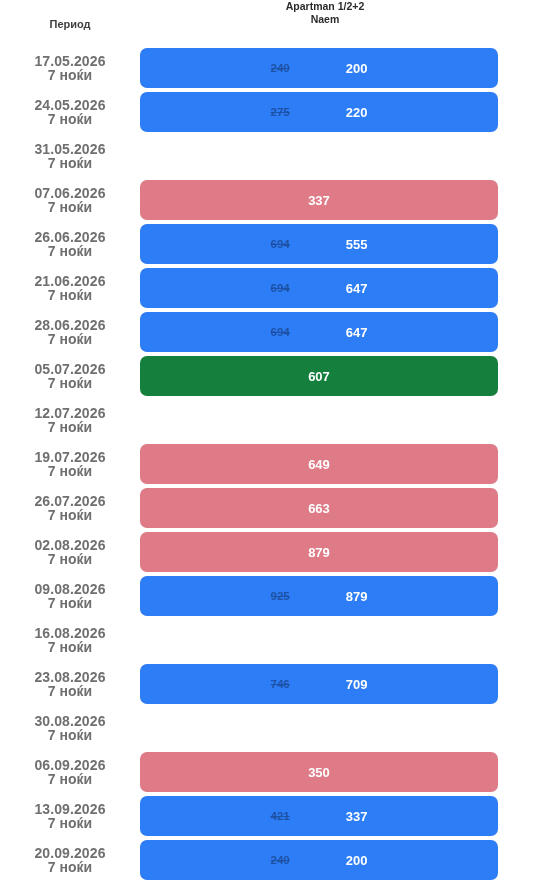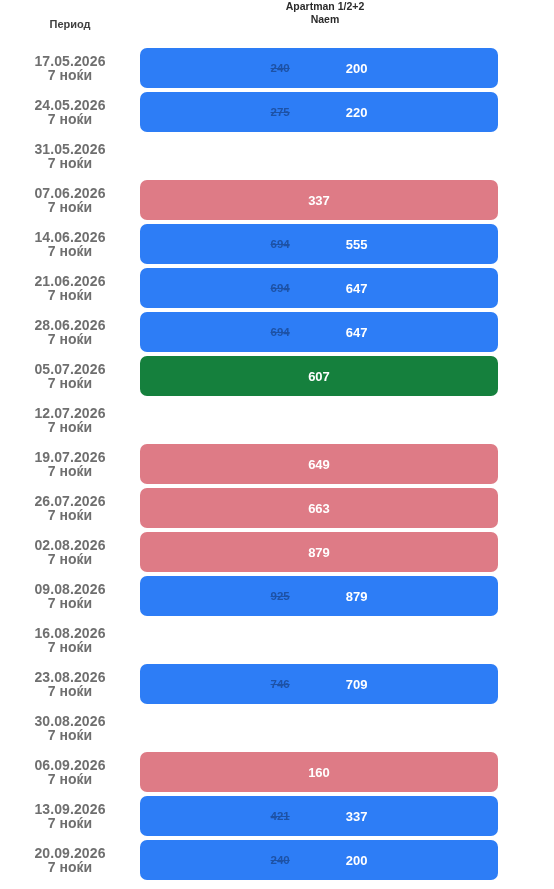--- a/index.html
+++ b/index.html
@@ -154,21 +154,21 @@
         <div class="row-period">
           <span class="d-date">07.06.2026</span>
           <span class="d-nights">7 ноќи</span>
         </div>
         <div class="row-cell sold" style="background: rgb(222, 123, 134);">
           <span class="plain-price">337</span>
         </div>
       </div>
       <div class="row">
         <div class="row-period">
-          <span class="d-date">14.06.2026</span>
+          <span class="d-date">26.06.2026</span>
           <span class="d-nights">7 ноќи</span>
         </div>
         <div class="row-cell avail" style="background: rgb(45, 125, 246);">
           <span class="old-price">694</span>
           <span class="new-price">555</span>
         </div>
       </div>
       <div class="row">
         <div class="row-period">
           <span class="d-date">21.06.2026</span>
@@ -262,21 +262,21 @@
           <span class="d-date">30.08.2026</span>
           <span class="d-nights">7 ноќи</span>
         </div>
       </div>
       <div class="row">
         <div class="row-period">
           <span class="d-date">06.09.2026</span>
           <span class="d-nights">7 ноќи</span>
         </div>
         <div class="row-cell sold" style="background: rgb(222, 123, 134);">
-          <span class="plain-price">160</span>
+          <span class="plain-price">350</span>
         </div>
       </div>
       <div class="row">
         <div class="row-period">
           <span class="d-date">13.09.2026</span>
           <span class="d-nights">7 ноќи</span>
         </div>
         <div class="row-cell avail" style="background: rgb(45, 125, 246);">
           <span class="old-price">421</span>
           <span class="new-price">337</span>

